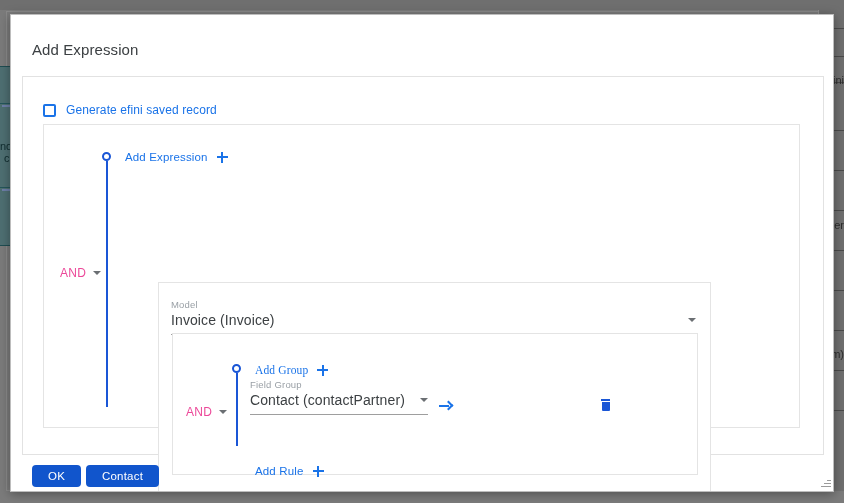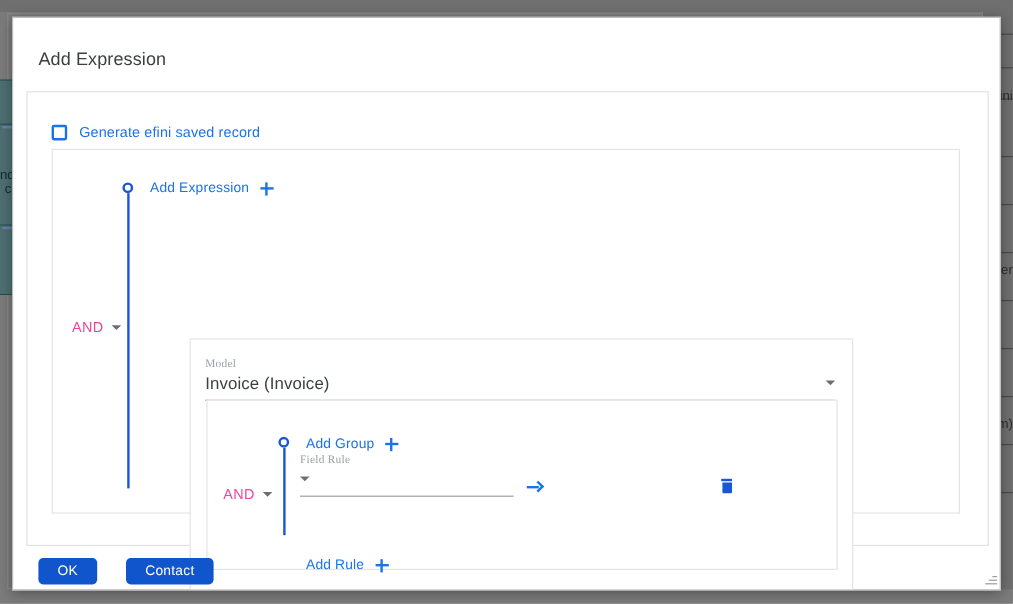--- a/index.html
+++ b/index.html
@@ -222,21 +222,20 @@
   }
   .field {
     position: absolute;
   }
   .field-label {
     font-size: 9.5px;
     color: #9aa0a6;
     letter-spacing: .2px;
     margin-bottom: 3px;
     display: block;
-    font-family: Liberation Serif, serif;
   }
   .field-control {
     position: relative;
     border-bottom: 1px solid #9e9e9e;
     height: 21px;
     display: flex;
     align-items: flex-start;
     justify-content: space-between;
   }
   .field-value {
@@ -299,21 +298,21 @@
     width: 8px; height: 9px;
     background: #1a56d6;
     border-radius: 0 0 1px 1px;
   }
 
   
   .footer-btns {
     position: absolute;
     left: 21px; top: 450px;
     display: flex;
-    gap: 24px;
+    gap: 5px;
   }
   .btn {
     background: #1155cc;
     color: #fff;
     font-size: 11.5px;
     letter-spacing: .2px;
     border: none;
     border-radius: 4px;
     height: 22px;
     padding: 0 16px;
@@ -416,33 +415,34 @@
           </div>
         </div>
 
         <div class="group-card">
 
           <div class="rail" style="left:59px; top:30px;">
             <div class="rail-dot"></div>
             <div class="rail-line" style="height:73px;"></div>
           </div>
 
-          <div class="link-row" style="left:82px; top:30px;">
+          <div class="link-row" style="left:82px; top:30px;font-family:Liberation Serif, serif;">
             <span class="link-text">Add Group</span>
             <span class="plus-icon"></span>
           </div>
 
           <div class="and-sel" style="left:13px; top:71px;">
             <span class="and-txt">AND</span>
             <span class="caret"></span>
           </div>
 
           <div class="field" style="left:77px; top:45px; width:178px;">
-            <span class="field-label">Field Rule</span>
+            <span class="field-label">Field Group</span>
             <div class="field-control">
+              <span class="field-value">Contact (contactPartner)</span>
               <span class="caret"></span>
             </div>
           </div>
 
           <div class="arrow-icon" style="left:266px; top:66px;"></div>
 
 
           <div class="trash-icon" style="left:428px; top:65px;">
             <span class="lid"></span>
             <span class="can"></span>

